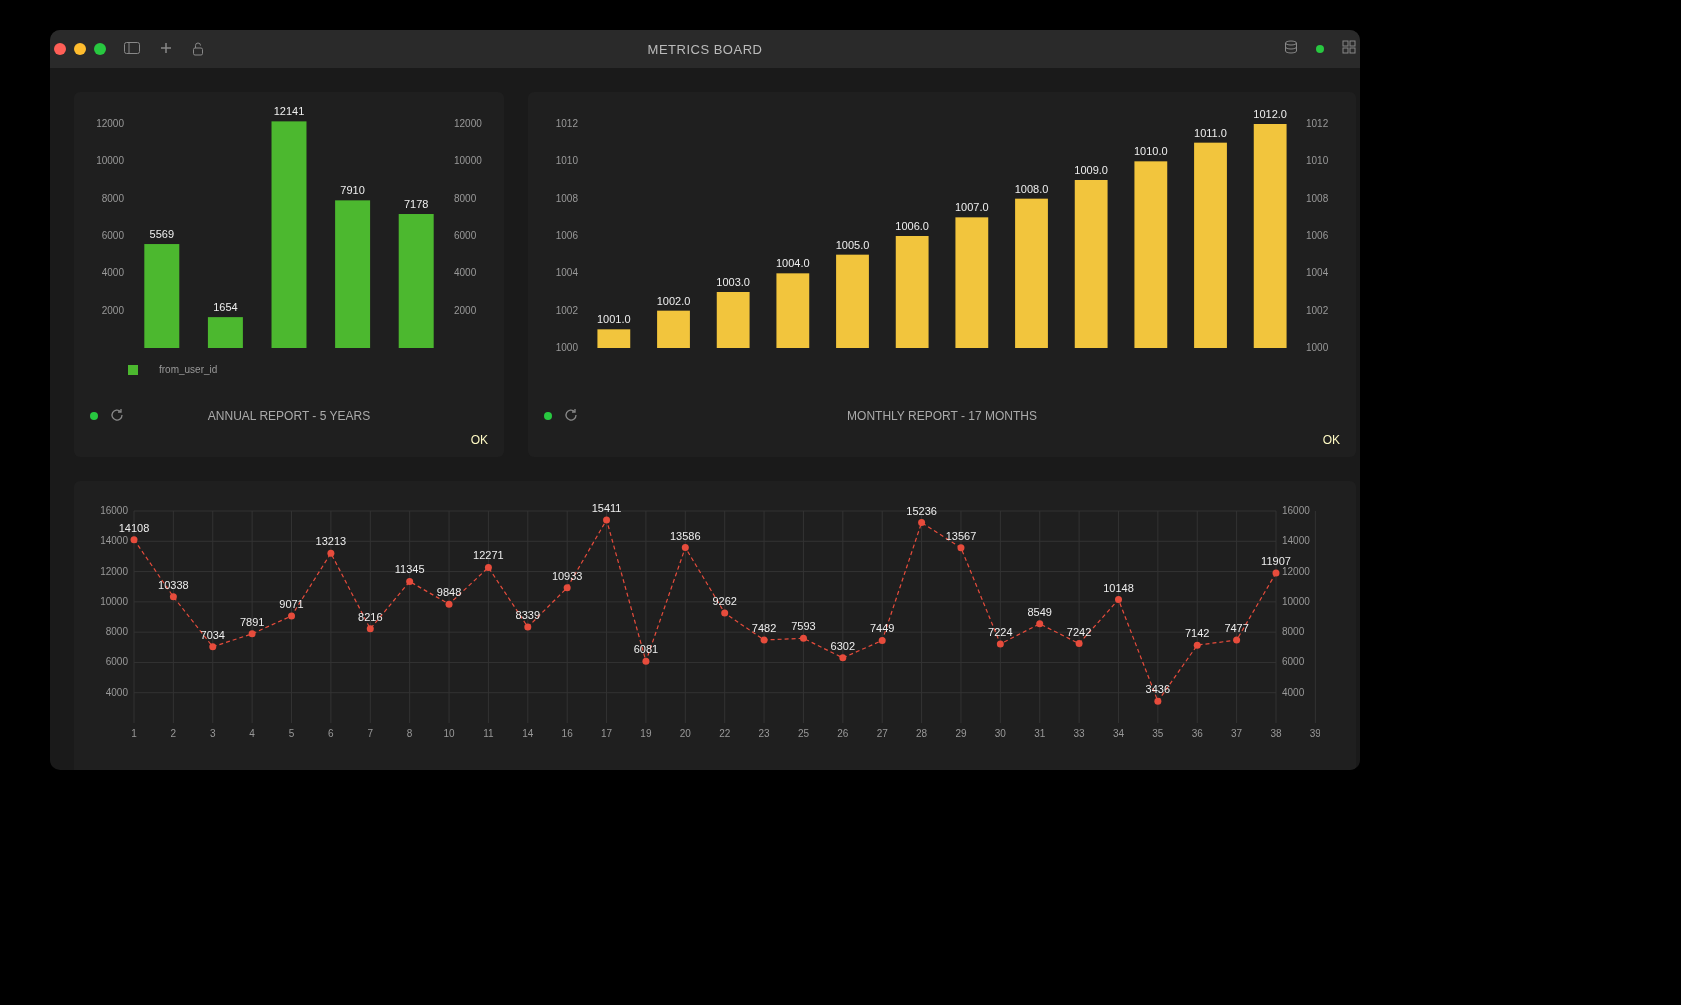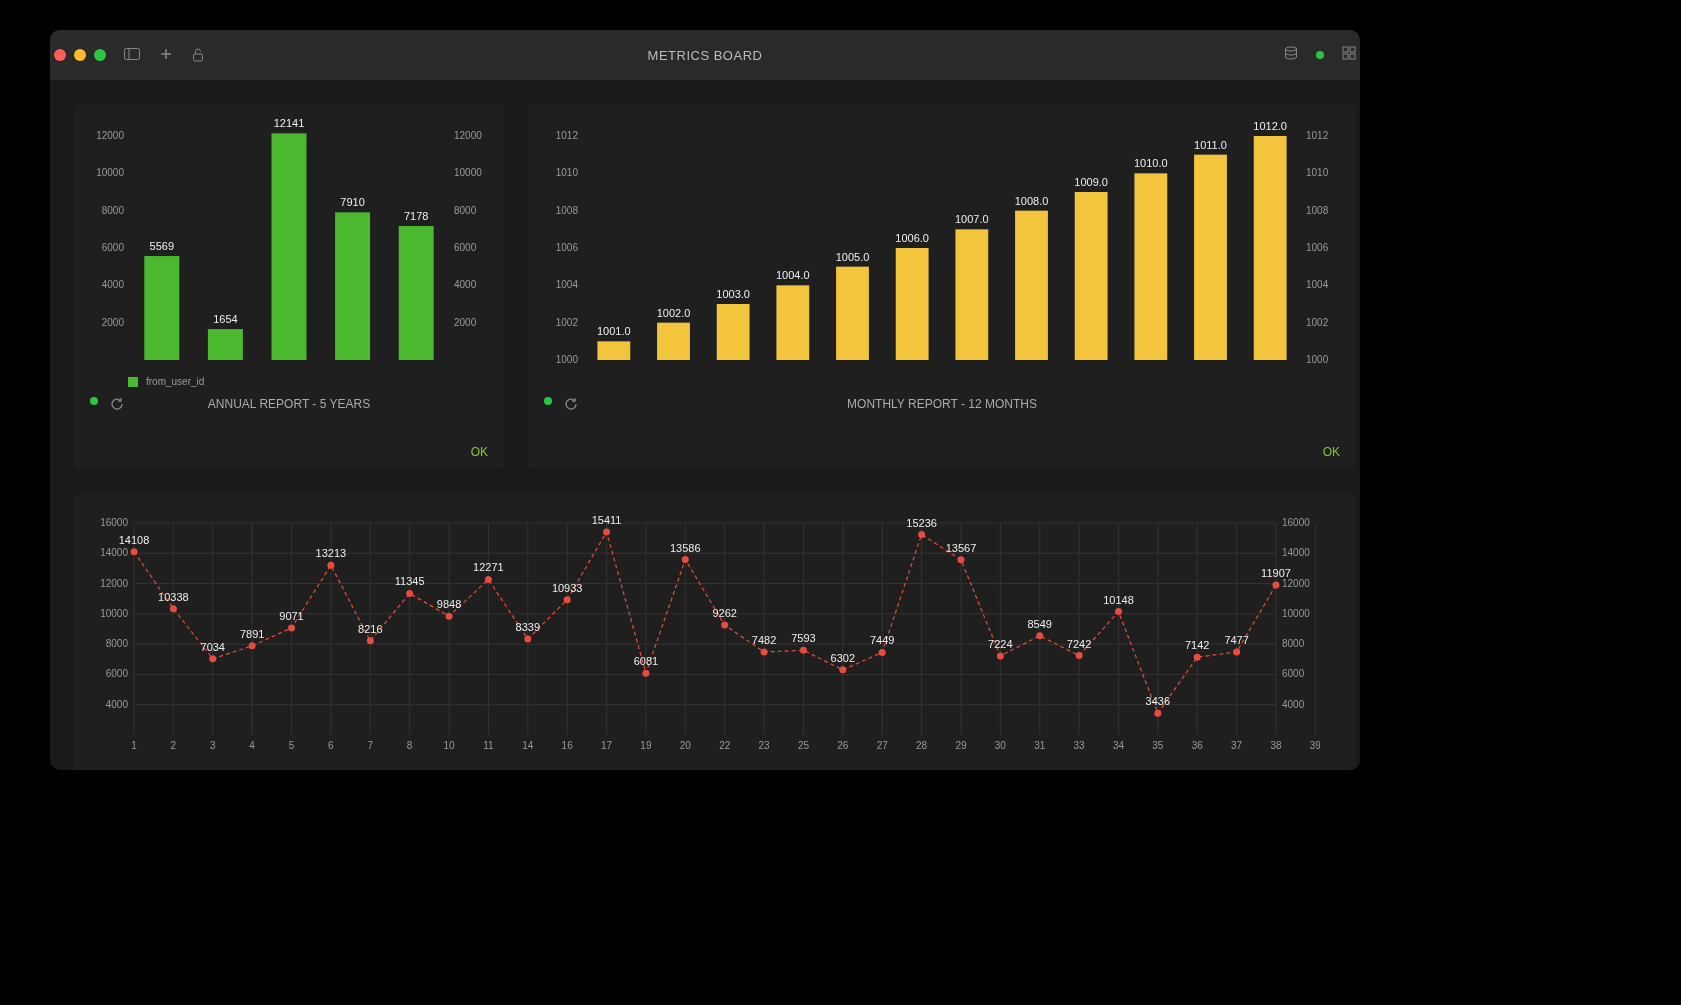--- a/index.html
+++ b/index.html
@@ -3,21 +3,21 @@
 <meta charset="utf-8">
 <style>
   * { box-sizing: border-box; margin: 0; padding: 0; }
   html, body { background: #000; height: 100%; font-family: -apple-system, BlinkMacSystemFont, "Helvetica Neue", Arial, sans-serif; color: #ccc; }
   .window {
     position: absolute; left: 50px; top: 30px; width: 1310px; height: 740px;
     background: #1a1a1a; border-radius: 10px; overflow: hidden;
     box-shadow: 0 20px 60px rgba(0,0,0,0.6);
   }
   .titlebar {
-    height: 50px; background: #2a2a2a; display: flex; align-items: center;
+    height: 38px; background: #2a2a2a; display: flex; align-items: center;
     padding: 0 4px; position: relative;
   }
   .traffic { display: flex; gap: 8px; }
   .dot { width: 12px; height: 12px; border-radius: 50%; }
   .dot.red { background: #ff5f57; }
   .dot.yellow { background: #febc2e; }
   .dot.green { background: #28c840; }
   .title-tools { display: flex; gap: 20px; margin-left: 18px; color: #888; }
   .title-tools svg { display: block; }
   .window-title {
@@ -27,28 +27,28 @@
   .title-right { margin-left: auto; display: flex; gap: 18px; align-items: center; color: #888; }
   .status-dot-sm { width: 8px; height: 8px; border-radius: 50%; background: #28c840; }
   .content { padding: 24px; display: grid; grid-template-columns: 430px 1fr; grid-template-rows: auto auto; gap: 24px; }
   .panel {
     background: #1f1f1f; border-radius: 6px; padding: 14px 16px 10px 16px;
     display: flex; flex-direction: column;
   }
   .panel.wide { grid-column: 1 / -1; }
   .chart-wrap { flex: 1; position: relative; }
   .panel-footer {
-    display: flex; align-items: flex-start; margin-top: 10px; font-size: 12px;
+    display: flex; align-items: center; margin-top: 10px; font-size: 12px;
     color: #aaa;
   }
   .panel-footer .status-dot-sm { margin-right: 12px; }
   .panel-footer .refresh { margin-right: auto; color: #888; cursor: pointer; }
   .panel-footer .panel-title-wrap { position: absolute; left: 50%; transform: translateX(-50%); }
-  .panel-footer .ok { margin-left: auto; color: #84cc16; margin-top: 48px; }
-  .legend { font-size: 10px; color: #999; display: flex; align-items: center; gap: 8px; margin-top: 4px; margin-left: 38px; }
+  .panel-footer .ok { margin-left: auto; color: #fef9c3; margin-top: 48px; }
+  .legend { font-size: 10px; color: #999; display: flex; align-items: center; gap: 21px; margin-top: 4px; margin-left: 38px; }
   .legend-swatch { width: 10px; height: 10px; }
   svg text { font-family: inherit; }
   .axis-label { fill: #999; font-size: 10px; }
   .val-label { fill: #eee; font-size: 11px; }
   .grid-line { stroke: #333; stroke-width: 1; }
 </style>
 </head>
 <body>
 
 <div class="window">
@@ -189,21 +189,21 @@
           </svg>
       </div>
       <div class="panel-footer" style="position:relative;">
         <div class="status-dot-sm"></div>
         <span class="refresh">
           <svg width="14" height="14" viewBox="0 0 14 14">
               <path d="M12 7 a5 5 0 1 1 -1.5 -3.5" fill="none" stroke="#888" stroke-width="1.3"></path>
               <path d="M11 1 l0 3 l-3 0" fill="none" stroke="#888" stroke-width="1.3"></path>
             </svg>
         </span>
-        <div class="panel-title-wrap"><span>MONTHLY REPORT - 12 MONTHS</span></div>
+        <div class="panel-title-wrap"><span>MONTHLY REPORT - 17 MONTHS</span></div>
         <span class="ok">OK</span>
       </div>
     </div>
 
     <div class="panel wide">
       <div class="chart-wrap">
         <svg id="chart-daily" width="1230" height="250">
             <line x1="44" x2="1186" y1="197.71428571428572" y2="197.71428571428572" class="grid-line"></line>
             <text x="38" y="200.71428571428572" class="axis-label" text-anchor="end">4000</text>
             <text x="1192" y="200.71428571428572" class="axis-label" text-anchor="start">4000</text>

